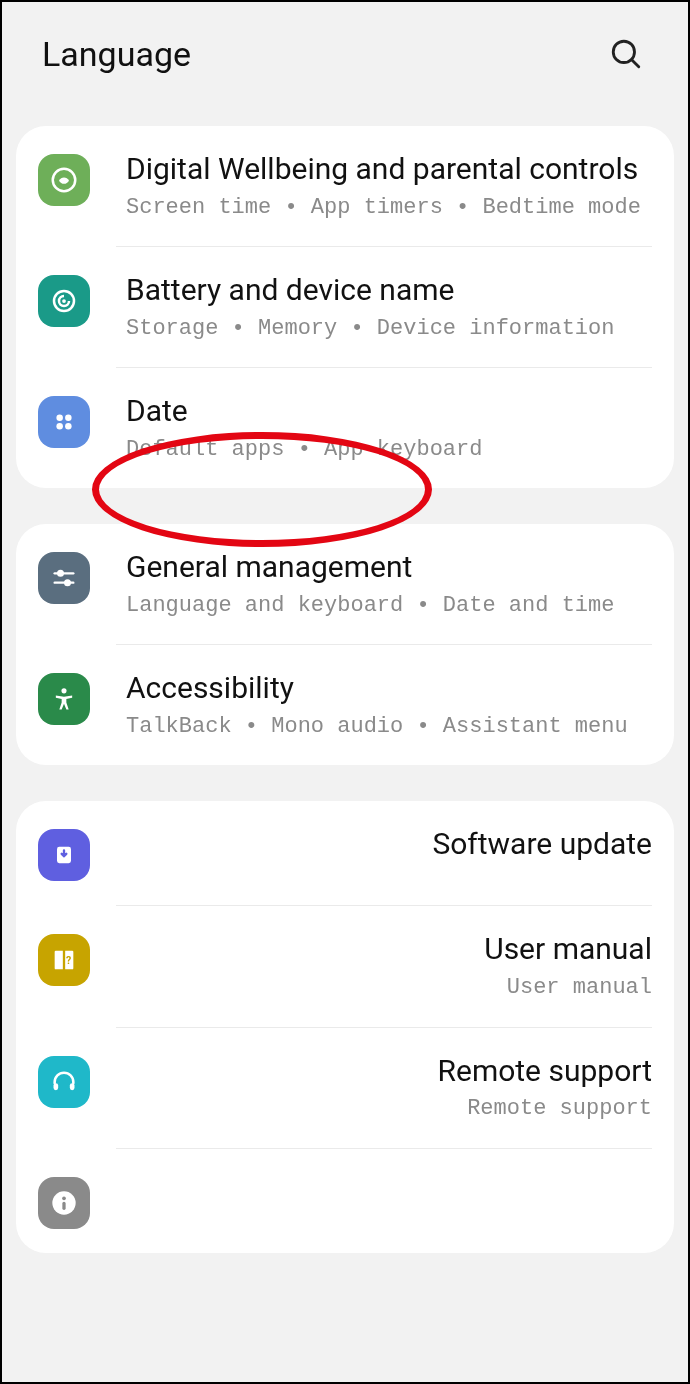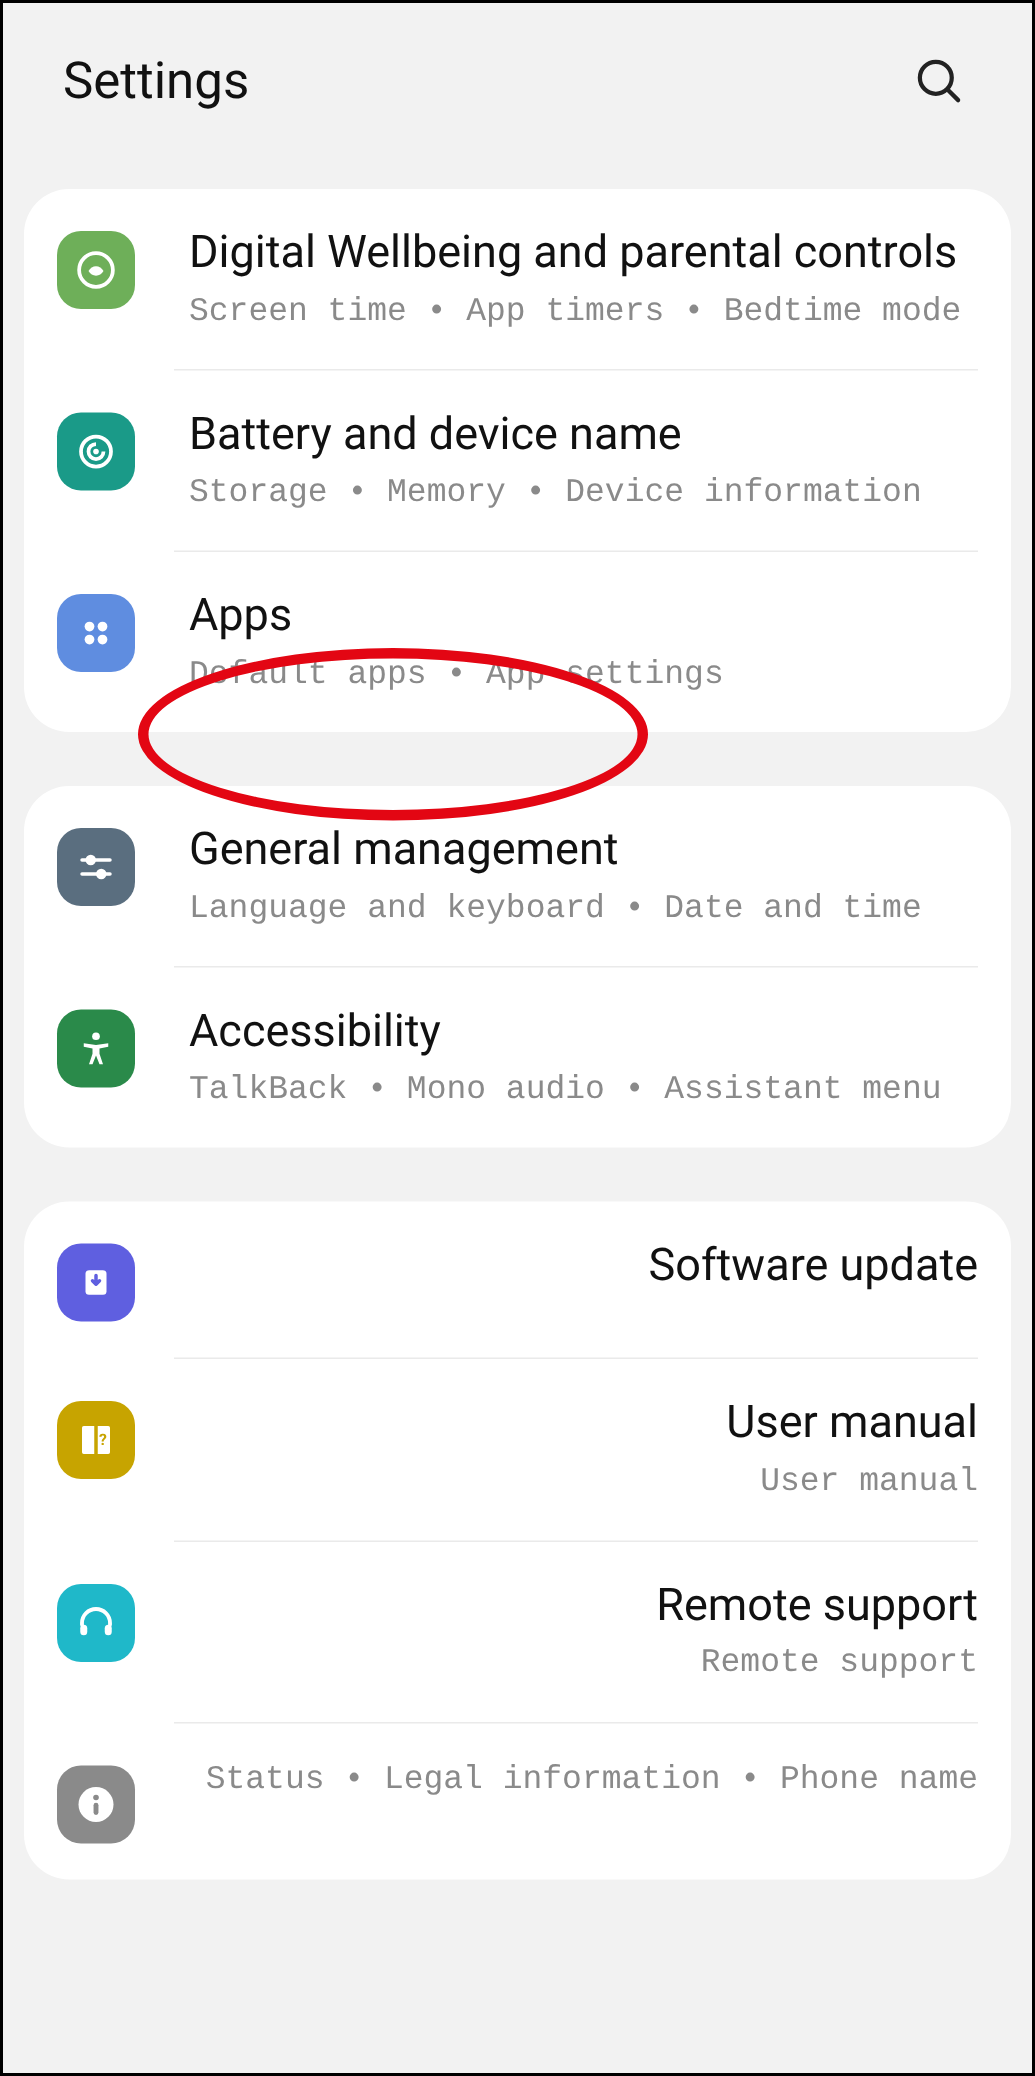--- a/index.html
+++ b/index.html
@@ -78,21 +78,21 @@
     border: 7px solid #e30613;
     border-radius: 50%;
     pointer-events: none;
   }
   svg { display:block; }
 </style>
 </head>
 <body>
 
 <div class="header">
-  <div class="header-title">Settings</div>
+  <div class="header-title">Language</div>
   <button class="search-btn">
     <span>
       <svg width="34" height="34" viewBox="0 0 24 24" fill="none" stroke="#222" stroke-width="2" stroke-linecap="round">
         <circle cx="10.5" cy="10.5" r="7.5"></circle>
           <line x1="21" y1="21" x2="16" y2="16"></line>
       </svg>
     </span>
   </button>
 </div>
 
@@ -127,22 +127,22 @@
   <div class="row">
     <div class="icon-wrap" style="background:#5f8de0">
       <svg width="26" height="26" viewBox="0 0 24 24" fill="#fff">
           <circle cx="8" cy="8" r="3"></circle>
           <circle cx="16" cy="8" r="3"></circle>
           <circle cx="8" cy="16" r="3"></circle>
           <circle cx="16" cy="16" r="3"></circle>
         </svg>
     </div>
     <div class="row-text">
-      <div class="row-title">Apps</div>
-      <div class="row-sub">Default apps  •  App settings</div>
+      <div class="row-title">Date</div>
+      <div class="row-sub">Default apps  •  App keyboard</div>
     </div>
   </div>
 </div>
 
 <div class="card">
   <div class="row">
     <div class="icon-wrap" style="background:#5a6e7f">
       <svg width="28" height="28" viewBox="0 0 24 24" stroke="#fff" stroke-width="2" fill="none" stroke-linecap="round">
           <line x1="4" y1="8" x2="20" y2="8"></line>
           <circle cx="9" cy="8" r="2" fill="#fff"></circle>
@@ -212,18 +212,17 @@
   <div class="divider"></div>
   <div class="row">
     <div class="icon-wrap" style="background:#8a8a8a">
       <svg width="28" height="28" viewBox="0 0 24 24" fill="#fff">
           <circle cx="12" cy="12" r="10" fill="#fff"></circle>
           <circle cx="12" cy="8" r="1.6" fill="#8a8a8a"></circle>
           <rect x="10.6" y="11" width="2.8" height="7" rx="1.4" fill="#8a8a8a"></rect>
         </svg>
     </div>
     <div class="row-text">
-      <div class="row-sub">Status  •  Legal information  •  Phone name</div>
     </div>
   </div>
 </div>
 
 <div class="annotation"></div>
 
 </body></html>

